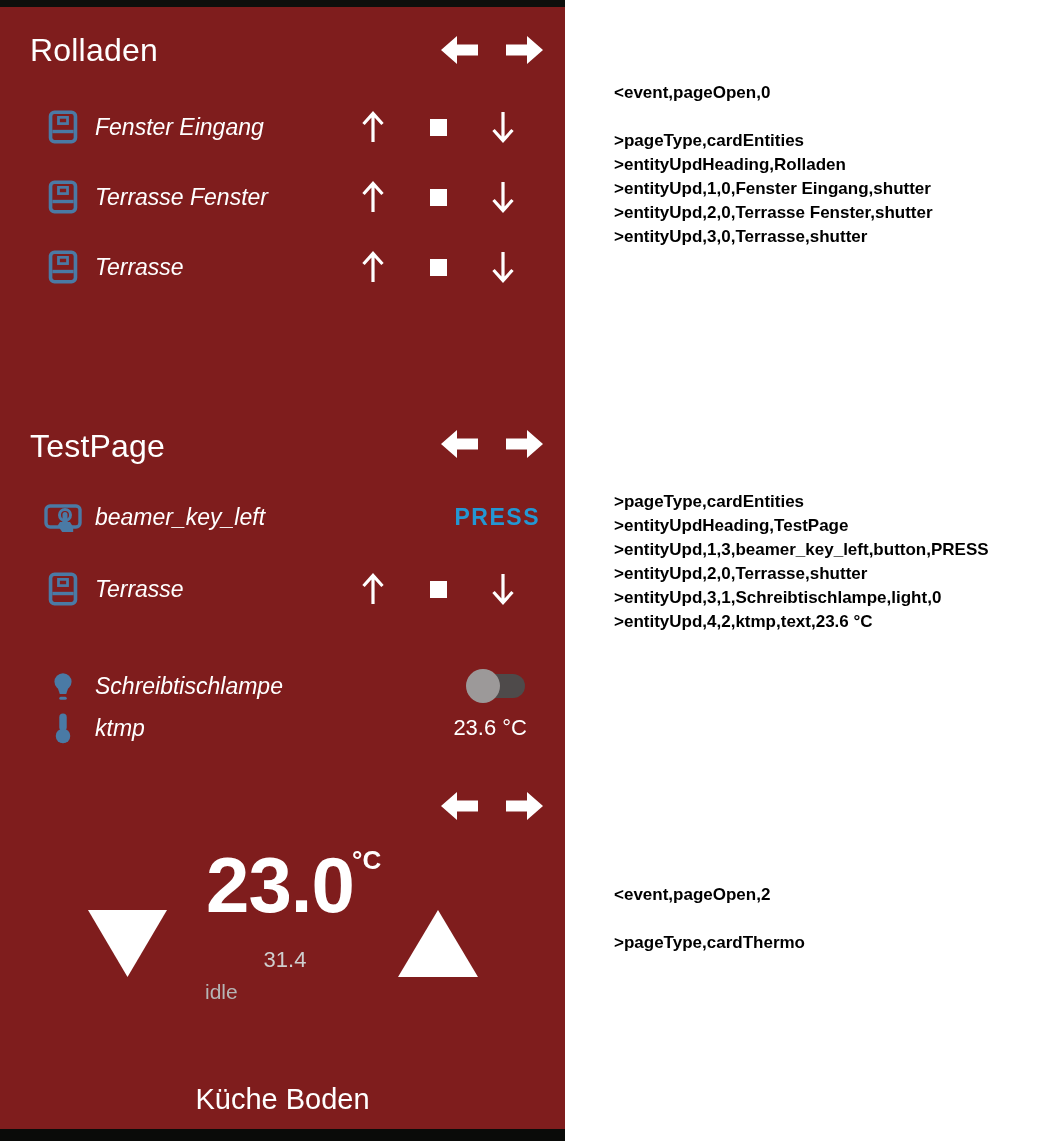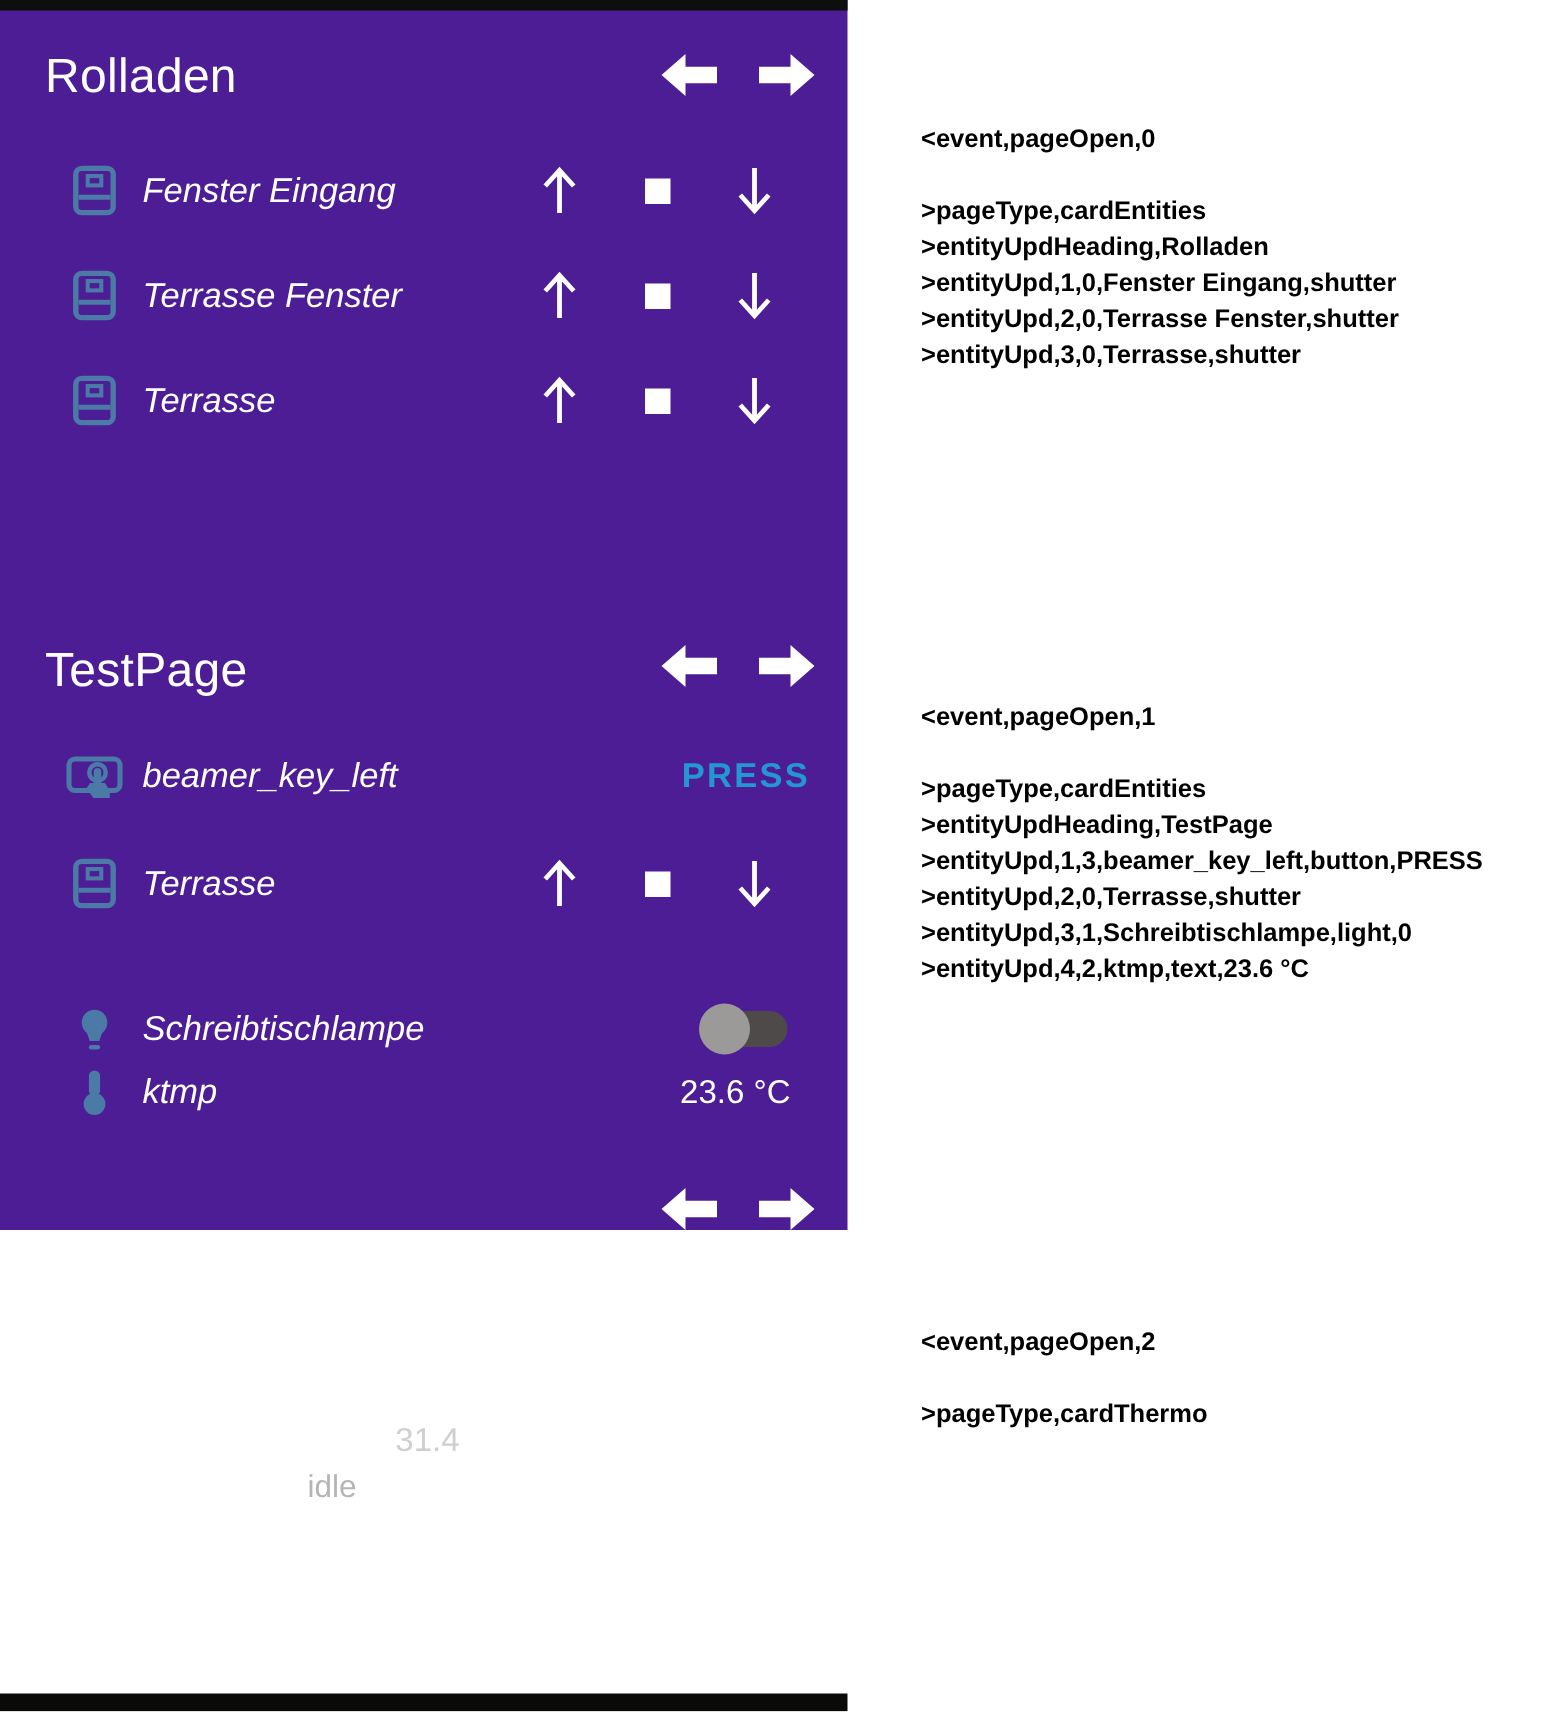--- a/index.html
+++ b/index.html
@@ -1,20 +1,20 @@
 <!DOCTYPE html>
 <html><head>
 <meta charset="utf-8">
 <style>
   * { margin:0; padding:0; box-sizing:border-box; }
   html,body { width:1045px; height:1141px; background:#ffffff; font-family:"Liberation Sans",sans-serif; }
   .stage { position:relative; width:1045px; height:1141px; background:#ffffff; overflow:hidden; }
 
   
-  .panel { position:absolute; left:0; top:0; width:565px; height:820px; background:#4c1d95; }
+  .panel { position:absolute; left:0; top:0; width:565px; height:1141px; background:#7f1d1d; }
   .panel-top-strip { position:absolute; left:0; top:0; width:565px; height:7px; background:#0d0f0c; }
   .panel-bottom-strip { position:absolute; left:0; top:1129px; width:565px; height:12px; background:#0a0b09; }
 
   .card-header { position:absolute; left:30px; color:#ffffff; font-size:32px; font-weight:400; letter-spacing:0.2px; }
 
   .nav-arrows { position:absolute; left:440px; display:flex; gap:28px; }
   .nav-arrows svg { display:block; }
 
   .entity-row { position:absolute; left:0; width:565px; height:44px; }
   .icon-cell { position:absolute; left:44px; top:50%; transform:translateY(-50%); width:38px; height:40px; display:flex; align-items:center; justify-content:center; }
@@ -236,21 +236,21 @@
 
     <div class="nav-arrows" style="top:789px">
       <svg width="38" height="34" viewBox="0 0 38 34">
           <use href="#nav-left"></use>
         </svg>
       <svg width="38" height="34" viewBox="0 0 38 34">
           <use href="#nav-right"></use>
         </svg>
     </div>
 
-    <div class="thermo-temp">38.5</div>
+    <div class="thermo-temp">23.0</div>
     <div class="thermo-unit">°C</div>
 
     <svg class="thermo-down" viewBox="0 0 79 67">
       <polygon points="0,0 79,0 39.5,67" fill="#ffffff"></polygon>
     </svg>
     <svg class="thermo-up" viewBox="0 0 80 67">
       <polygon points="40,0 80,67 0,67" fill="#ffffff"></polygon>
     </svg>
 
     <div class="thermo-setpoint">31.4</div>
@@ -264,21 +264,20 @@
     <div class="log-line">&lt;event,pageOpen,0</div>
     <div class="log-line"></div>
     <div class="log-line">&gt;pageType,cardEntities</div>
     <div class="log-line">&gt;entityUpdHeading,Rolladen</div>
     <div class="log-line">&gt;entityUpd,1,0,Fenster Eingang,shutter</div>
     <div class="log-line">&gt;entityUpd,2,0,Terrasse Fenster,shutter</div>
     <div class="log-line">&gt;entityUpd,3,0,Terrasse,shutter</div>
   </div>
 
   <div class="log-block" style="top:466px">
-    <div class="log-line">&lt;event,pageOpen,1</div>
     <div class="log-line"></div>
     <div class="log-line">&gt;pageType,cardEntities</div>
     <div class="log-line">&gt;entityUpdHeading,TestPage</div>
     <div class="log-line">&gt;entityUpd,1,3,beamer_key_left,button,PRESS</div>
     <div class="log-line">&gt;entityUpd,2,0,Terrasse,shutter</div>
     <div class="log-line">&gt;entityUpd,3,1,Schreibtischlampe,light,0</div>
     <div class="log-line">&gt;entityUpd,4,2,ktmp,text,23.6 °C</div>
   </div>
 
   <div class="log-block" style="top:883px">

